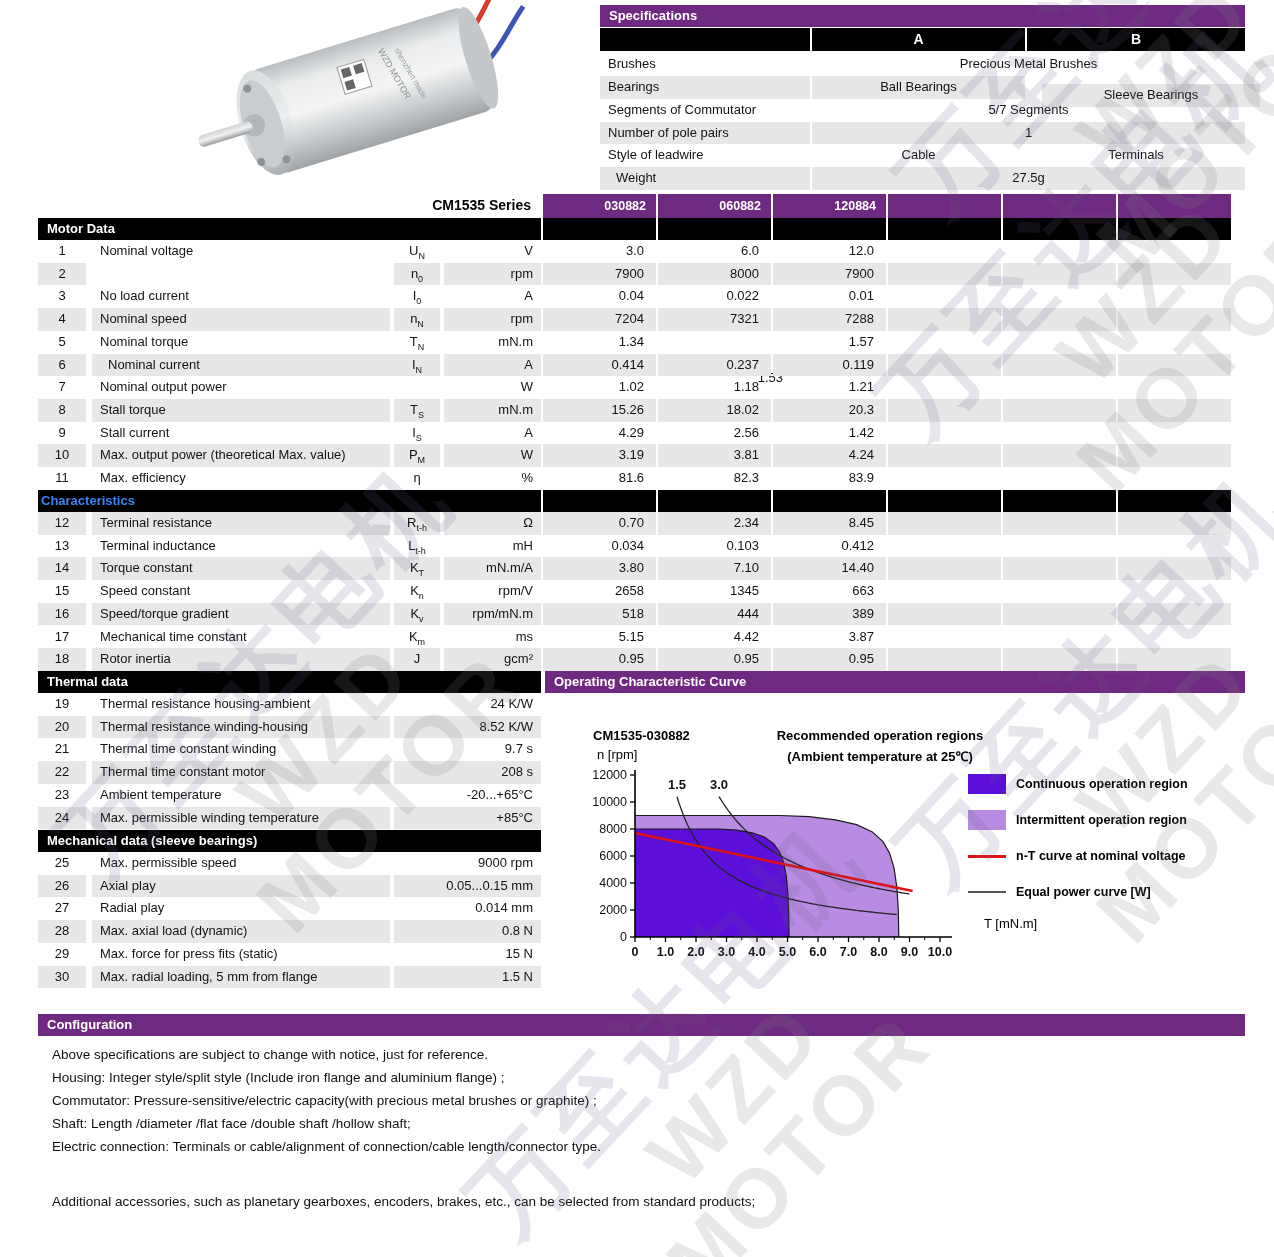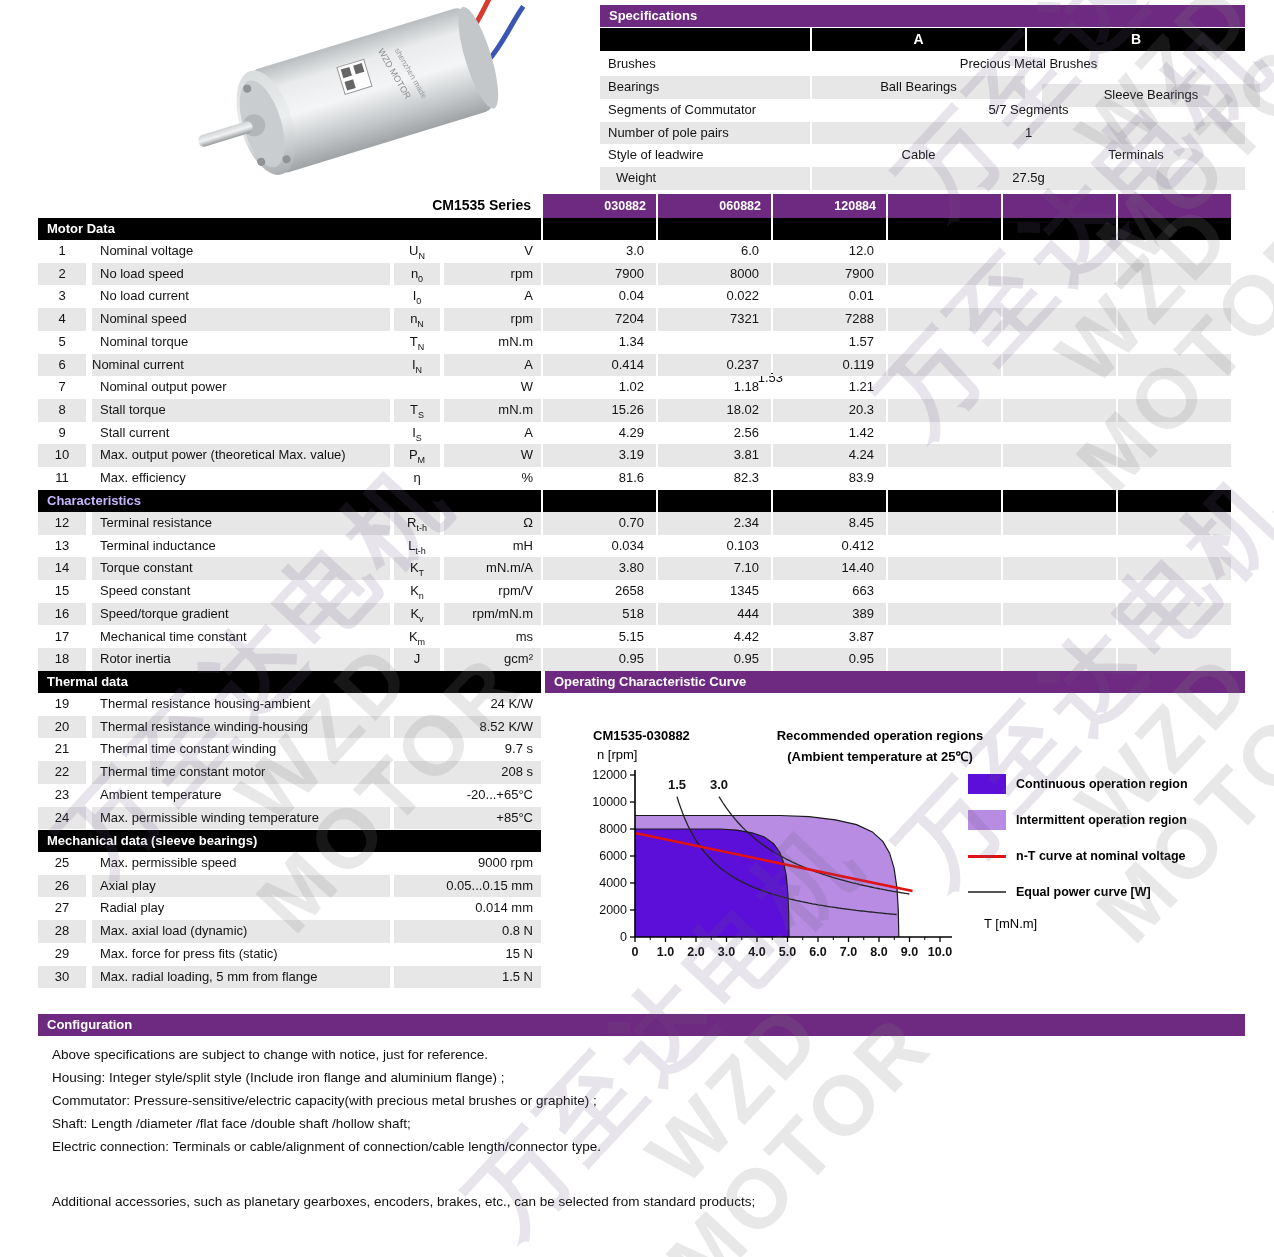--- a/index.html
+++ b/index.html
@@ -131,21 +131,21 @@
   <div class="abs" style="left:38px;top:218px;width:1193px;height:22px;" id="bar-motor">
       <div class="blkcell" style="left: 0px; width: 503px; color: rgb(255, 255, 255); font-weight: bold; font-size: 13px; line-height: 22px; padding-left: 9px; box-sizing: border-box;">Motor Data</div>
       <div class="blkcell" style="left: 505px; width: 113px;"></div>
       <div class="blkcell" style="left: 620px; width: 113px;"></div>
       <div class="blkcell" style="left: 735px; width: 113px;"></div>
       <div class="blkcell" style="left: 850px; width: 113px;"></div>
       <div class="blkcell" style="left: 965px; width: 113px;"></div>
       <div class="blkcell" style="left: 1080px; width: 113px;"></div>
     </div>
   <div class="abs" style="left:38px;top:490px;width:1193px;height:22px;" id="bar-char">
-      <div class="blkcell" style="left: 0px; width: 503px; color: #c4b5fd; font-weight: bold; font-size: 13px; line-height: 22px; padding-left: 9px; box-sizing: border-box;">Characteristics</div>
+      <div class="blkcell" style="left: 0px; width: 503px; color: #3b82f6; font-weight: bold; font-size: 13px; line-height: 22px; padding-left: 3px; box-sizing: border-box;">Characteristics</div>
       <div class="blkcell" style="left: 505px; width: 113px;"></div>
       <div class="blkcell" style="left: 620px; width: 113px;"></div>
       <div class="blkcell" style="left: 735px; width: 113px;"></div>
       <div class="blkcell" style="left: 850px; width: 113px;"></div>
       <div class="blkcell" style="left: 965px; width: 113px;"></div>
       <div class="blkcell" style="left: 1080px; width: 113px;"></div>
     </div>
   <div class="bar black" style="left:38px;top:671px;width:503px;">Thermal data</div>
   <div class="bar black" style="left:38px;top:830px;width:503px;">Mechanical data (sleeve bearings)</div>
   <div class="bar purple" style="left:545px;top:671px;width:700px;">Operating Characteristic Curve</div>
@@ -159,21 +159,20 @@
         <div class="cell rt" style="left: 406px; width: 97px; padding-right: 8px;">V</div>
         <div class="cell rt" style="left: 505px; width: 113px; padding-right: 12px;">3.0</div>
         <div class="cell rt" style="left: 620px; width: 113px; padding-right: 12px;">6.0</div>
         <div class="cell rt" style="left: 735px; width: 113px; padding-right: 12px;">12.0</div>
         <div class="cell rt" style="left: 850px; width: 113px; padding-right: 12px;"></div>
         <div class="cell rt" style="left: 965px; width: 113px; padding-right: 12px;"></div>
         <div class="cell rt" style="left: 1080px; width: 113px; padding-right: 12px;"></div>
       </div>
       <div class="rowc" style="top: 22.7px; height: 22.7px;">
         <div class="cell ctr g" style="left: 0px; width: 48px;">2</div>
-        <div class="cell g" style="left: 54px; width: 298px; padding-left: 8px;">No load speed</div>
         <div class="cell ctr g" style="left: 356px; width: 46px;">n<sub>0</sub></div>
         <div class="cell rt g" style="left: 406px; width: 97px; padding-right: 8px;">rpm</div>
         <div class="cell rt g" style="left: 505px; width: 113px; padding-right: 12px;">7900</div>
         <div class="cell rt g" style="left: 620px; width: 113px; padding-right: 12px;">8000</div>
         <div class="cell rt g" style="left: 735px; width: 113px; padding-right: 12px;">7900</div>
         <div class="cell rt g" style="left: 850px; width: 113px; padding-right: 12px;"></div>
         <div class="cell rt g" style="left: 965px; width: 113px; padding-right: 12px;"></div>
         <div class="cell rt g" style="left: 1080px; width: 113px; padding-right: 12px;"></div>
       </div>
       <div class="rowc" style="top: 45.4px; height: 22.7px;">
@@ -207,21 +206,21 @@
         <div class="cell rt" style="left: 406px; width: 97px; padding-right: 8px;">mN.m</div>
         <div class="cell rt" style="left: 505px; width: 113px; padding-right: 12px;">1.34</div>
         <div class="cell rt" style="left: 644px; width: 113px; padding-right: 12px; margin-top: 36px;">1.53</div>
         <div class="cell rt" style="left: 735px; width: 113px; padding-right: 12px;">1.57</div>
         <div class="cell rt" style="left: 850px; width: 113px; padding-right: 12px;"></div>
         <div class="cell rt" style="left: 965px; width: 113px; padding-right: 12px;"></div>
         <div class="cell rt" style="left: 1080px; width: 113px; padding-right: 12px;"></div>
       </div>
       <div class="rowc" style="top: 113.5px; height: 22.7px;">
         <div class="cell ctr g" style="left: 0px; width: 48px;">6</div>
-        <div class="cell g" style="left: 54px; width: 344px; padding-left: 0;">Nominal current</div>
+        <div class="cell g" style="left: 54px; width: 344px; padding-left: 16px;">Nominal current</div>
         <div class="cell ctr g" style="left: 356px; width: 46px;">I<sub>N</sub></div>
         <div class="cell rt g" style="left: 406px; width: 97px; padding-right: 8px;">A</div>
         <div class="cell rt g" style="left: 505px; width: 113px; padding-right: 12px;">0.414</div>
         <div class="cell rt g" style="left: 620px; width: 113px; padding-right: 12px;">0.237</div>
         <div class="cell rt g" style="left: 735px; width: 113px; padding-right: 12px;">0.119</div>
         <div class="cell rt g" style="left: 850px; width: 113px; padding-right: 12px;"></div>
         <div class="cell rt g" style="left: 965px; width: 113px; padding-right: 12px;"></div>
         <div class="cell rt g" style="left: 1080px; width: 113px; padding-right: 12px;"></div>
       </div>
       <div class="rowc" style="top: 136.2px; height: 22.7px;">

